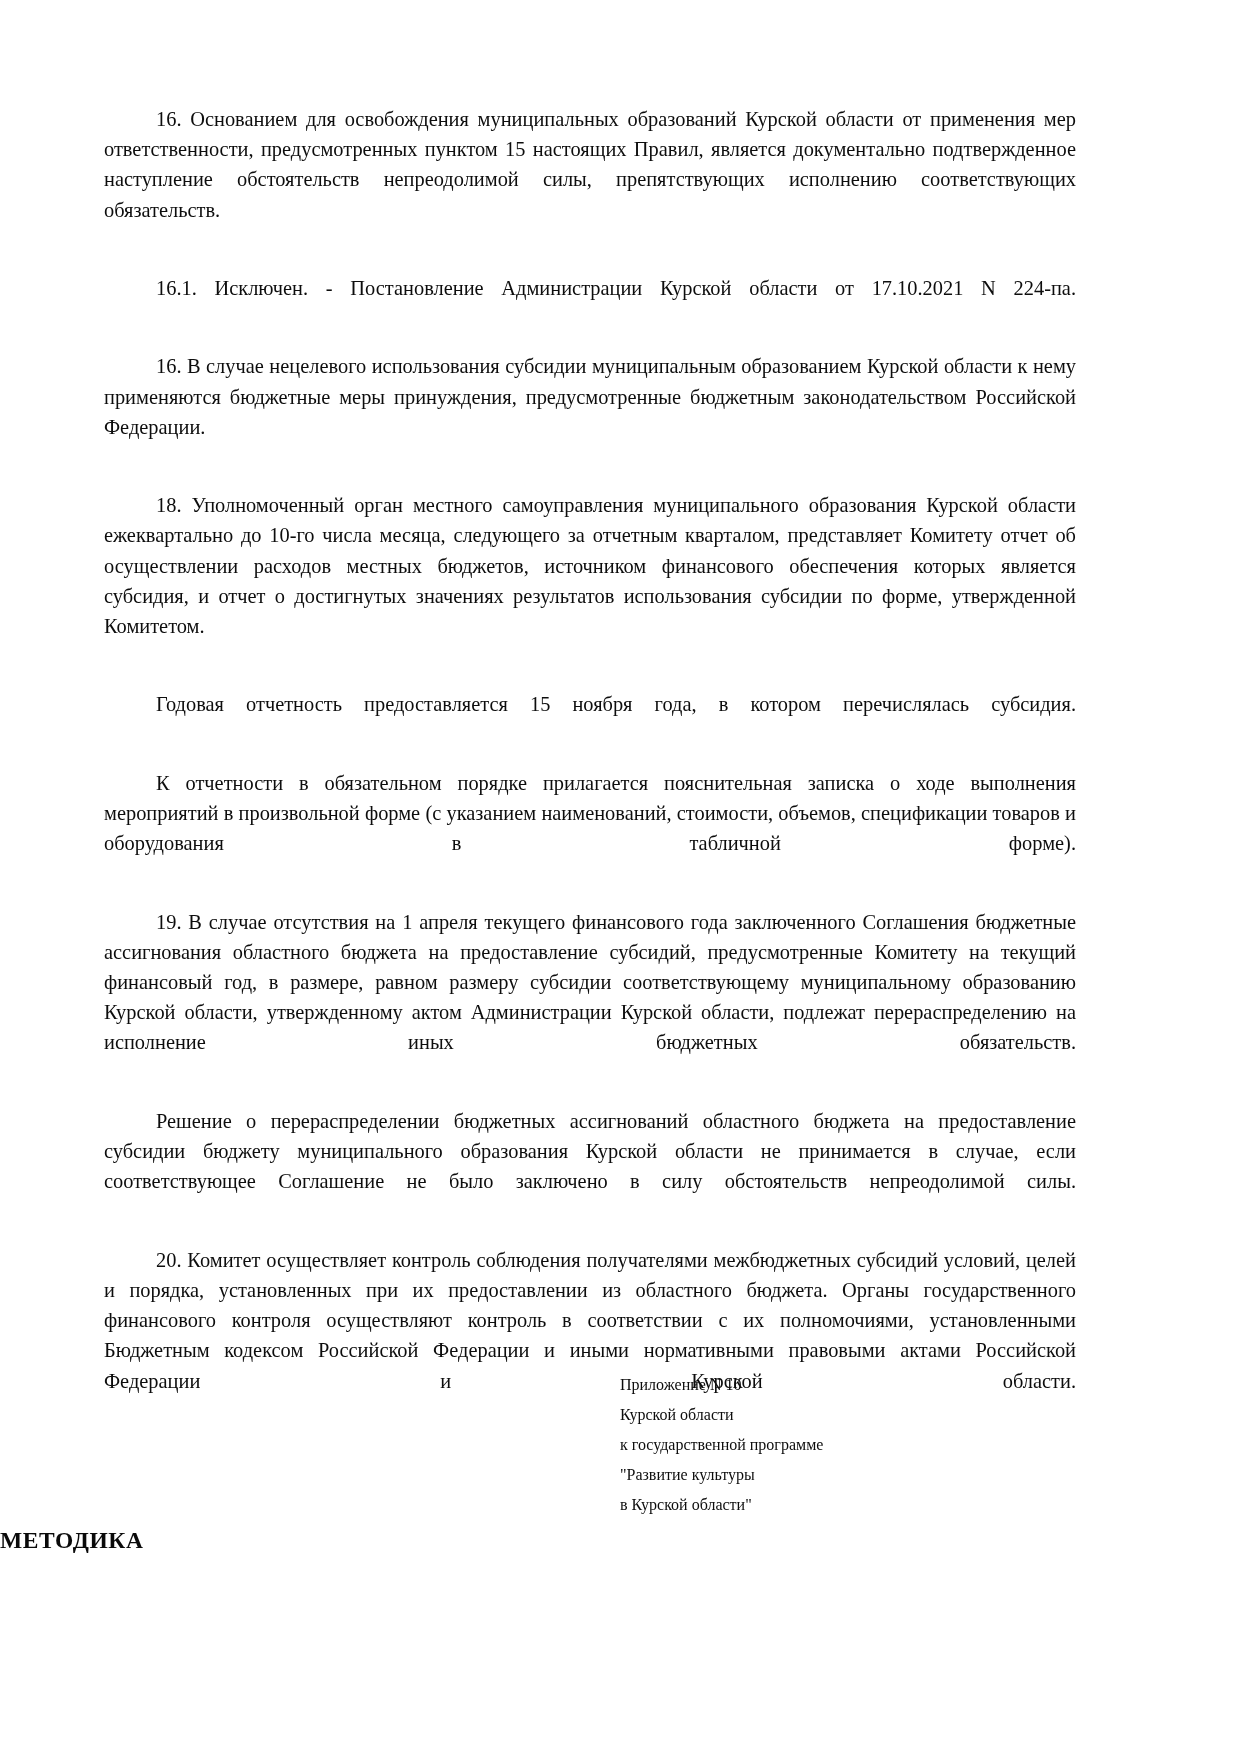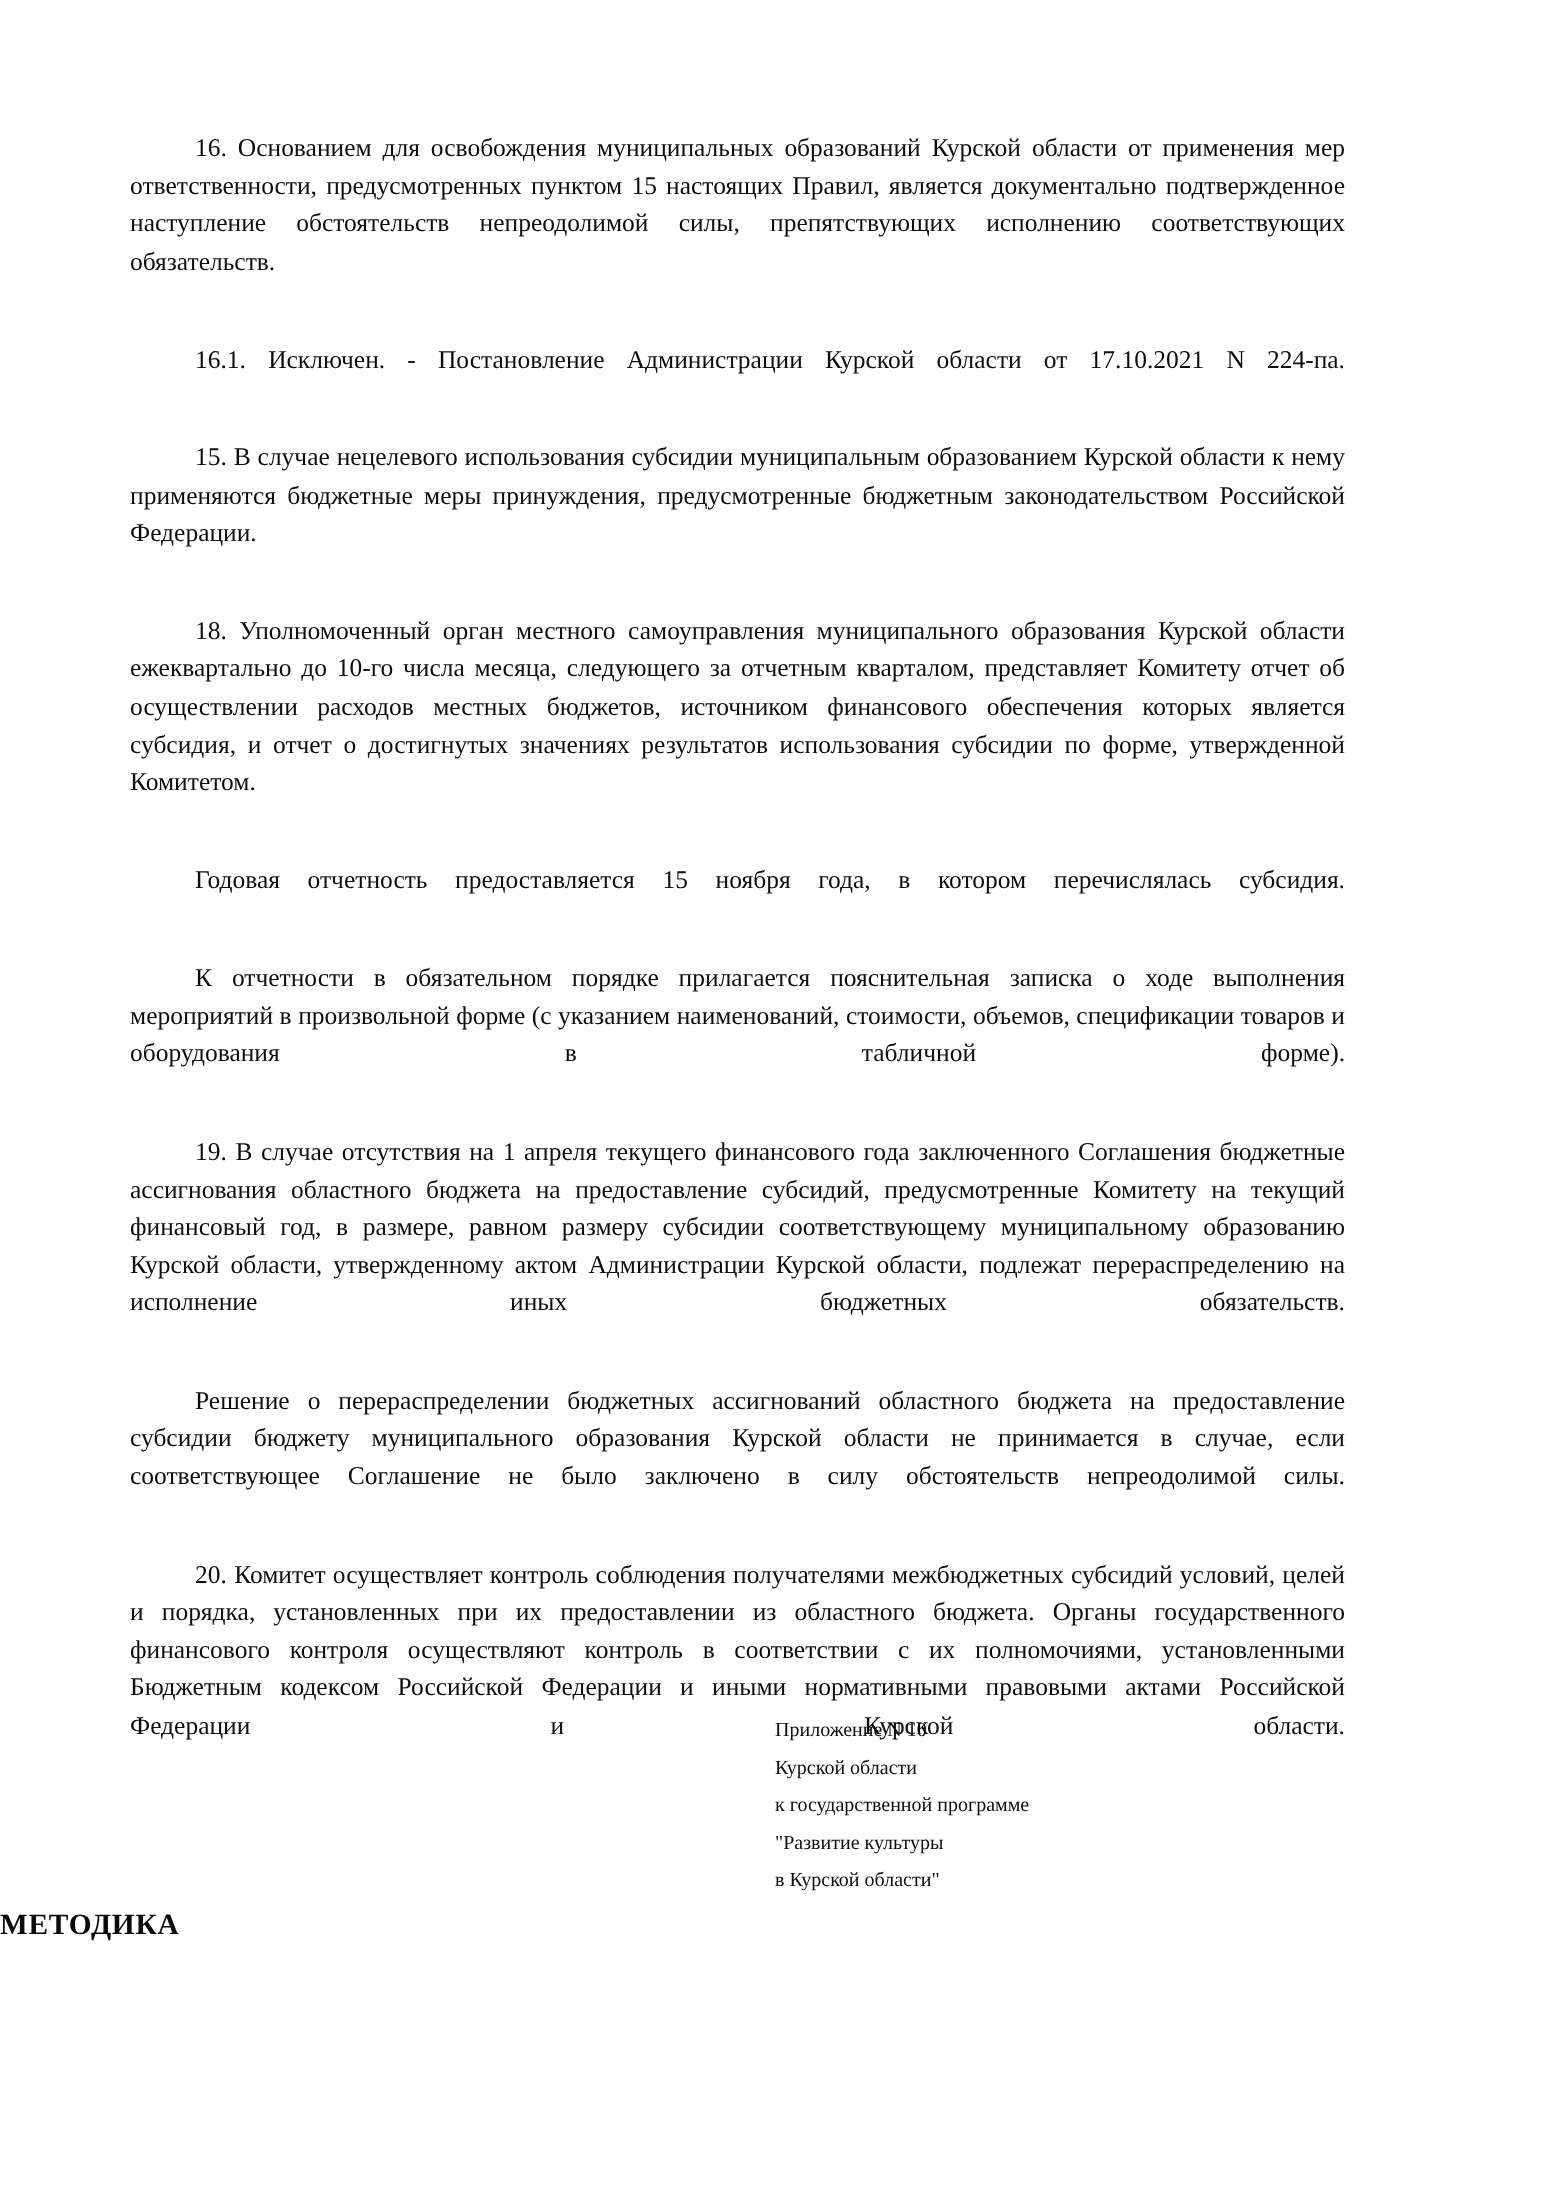--- a/index.html
+++ b/index.html
@@ -81,21 +81,21 @@
 </head>
 <body>
 
 <div class="page">
 
   <div class="content">
     <p class="para">16. Основанием для освобождения муниципальных образований Курской области от применения мер ответственности, предусмотренных пунктом 15 настоящих Правил, является документально подтвержденное наступление обстоятельств непреодолимой силы, препятствующих исполнению соответствующих обязательств.</p>
 
     <p class="para">16.1. Исключен. - Постановление Администрации Курской области от 17.10.2021 N 224-па.</p>
 
-    <p class="para">15. В случае нецелевого использования субсидии муниципальным образованием Курской области к нему применяются бюджетные меры принуждения, предусмотренные бюджетным законодательством Российской Федерации.</p>
+    <p class="para">16. В случае нецелевого использования субсидии муниципальным образованием Курской области к нему применяются бюджетные меры принуждения, предусмотренные бюджетным законодательством Российской Федерации.</p>
 
     <p class="para">18. Уполномоченный орган местного самоуправления муниципального образования Курской области ежеквартально до 10-го числа месяца, следующего за отчетным кварталом, представляет Комитету отчет об осуществлении расходов местных бюджетов, источником финансового обеспечения которых является субсидия, и отчет о достигнутых значениях результатов использования субсидии по форме, утвержденной Комитетом.</p>
 
     <p class="para">Годовая отчетность предоставляется 15 ноября года, в котором перечислялась субсидия.</p>
 
     <p class="para">К отчетности в обязательном порядке прилагается пояснительная записка о ходе выполнения мероприятий в произвольной форме (с указанием наименований, стоимости, объемов, спецификации товаров и оборудования в табличной форме).</p>
 
     <p class="para">19. В случае отсутствия на 1 апреля текущего финансового года заключенного Соглашения бюджетные ассигнования областного бюджета на предоставление субсидий, предусмотренные Комитету на текущий финансовый год, в размере, равном размеру субсидии соответствующему муниципальному образованию Курской области, утвержденному актом Администрации Курской области, подлежат перераспределению на исполнение иных бюджетных обязательств.</p>
 
     <p class="para">Решение о перераспределении бюджетных ассигнований областного бюджета на предоставление субсидии бюджету муниципального образования Курской области не принимается в случае, если соответствующее Соглашение не было заключено в силу обстоятельств непреодолимой силы.</p>

